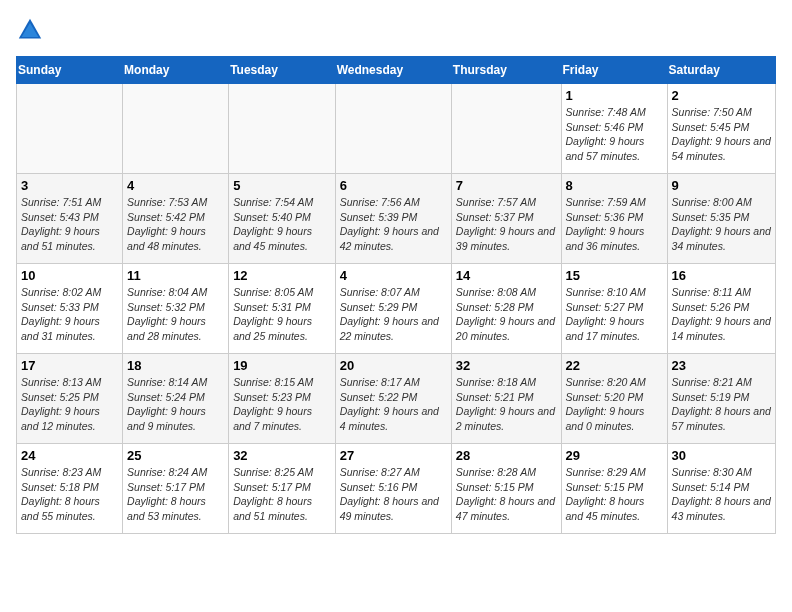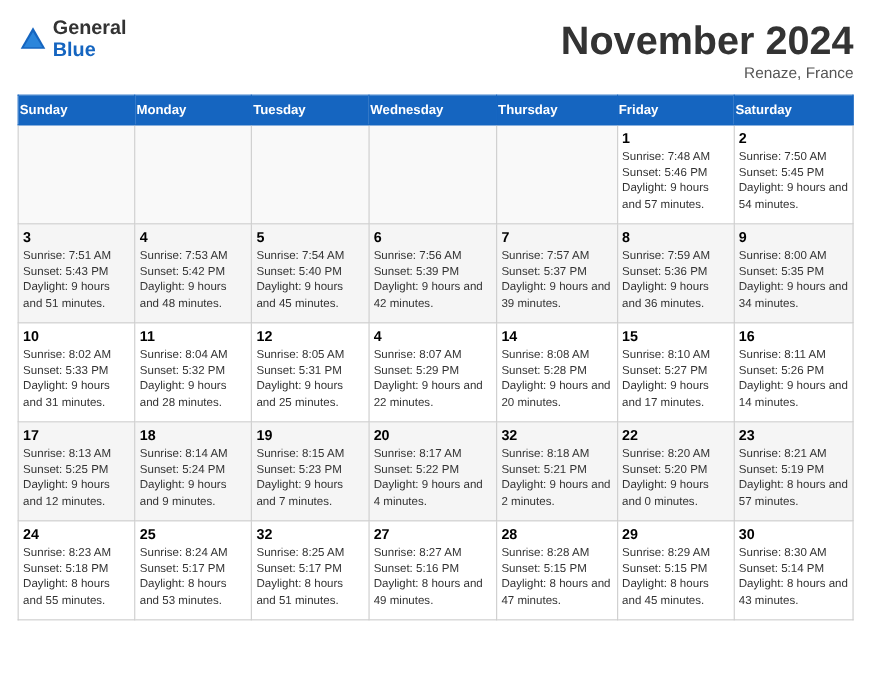--- a/index.html
+++ b/index.html
@@ -70,45 +70,38 @@
     }
     .day-num {
       font-weight: bold;
       font-size: 13px;
       margin-bottom: 2px;
     }
     .day-info {
       font-size: 10.5px;
       color: #333;
       line-height: 1.4;
+      font-style: italic;
     }
     tr:nth-child(even) td:not(.empty) {
       background: #f5f5f5;
     }
     tr:nth-child(odd) td:not(.empty) {
       background: #fff;
     }
   </style>
 </head>
 <body>
 
 <div class="header">
   <div class="logo">
     <svg class="logo-icon" viewBox="0 0 40 40">
       <polygon points="20,4 36,32 4,32" fill="#1565c0"></polygon>
       <polygon points="20,10 32,30 8,30" fill="#42a5f5" opacity="0.5"></polygon>
     </svg>
-    <div class="logo-text">
-      <span class="logo-general">General</span><br>
-      <span class="logo-blue">Blue</span>
-    </div>
-  </div>
-  <div class="title-block">
-    <div class="month-title">November 2024</div>
-    <div class="location">Renaze, France</div>
   </div>
 </div>
 
 <table>
   <thead>
     <tr>
       <th>Sunday</th>
       <th>Monday</th>
       <th>Tuesday</th>
       <th>Wednesday</th>

